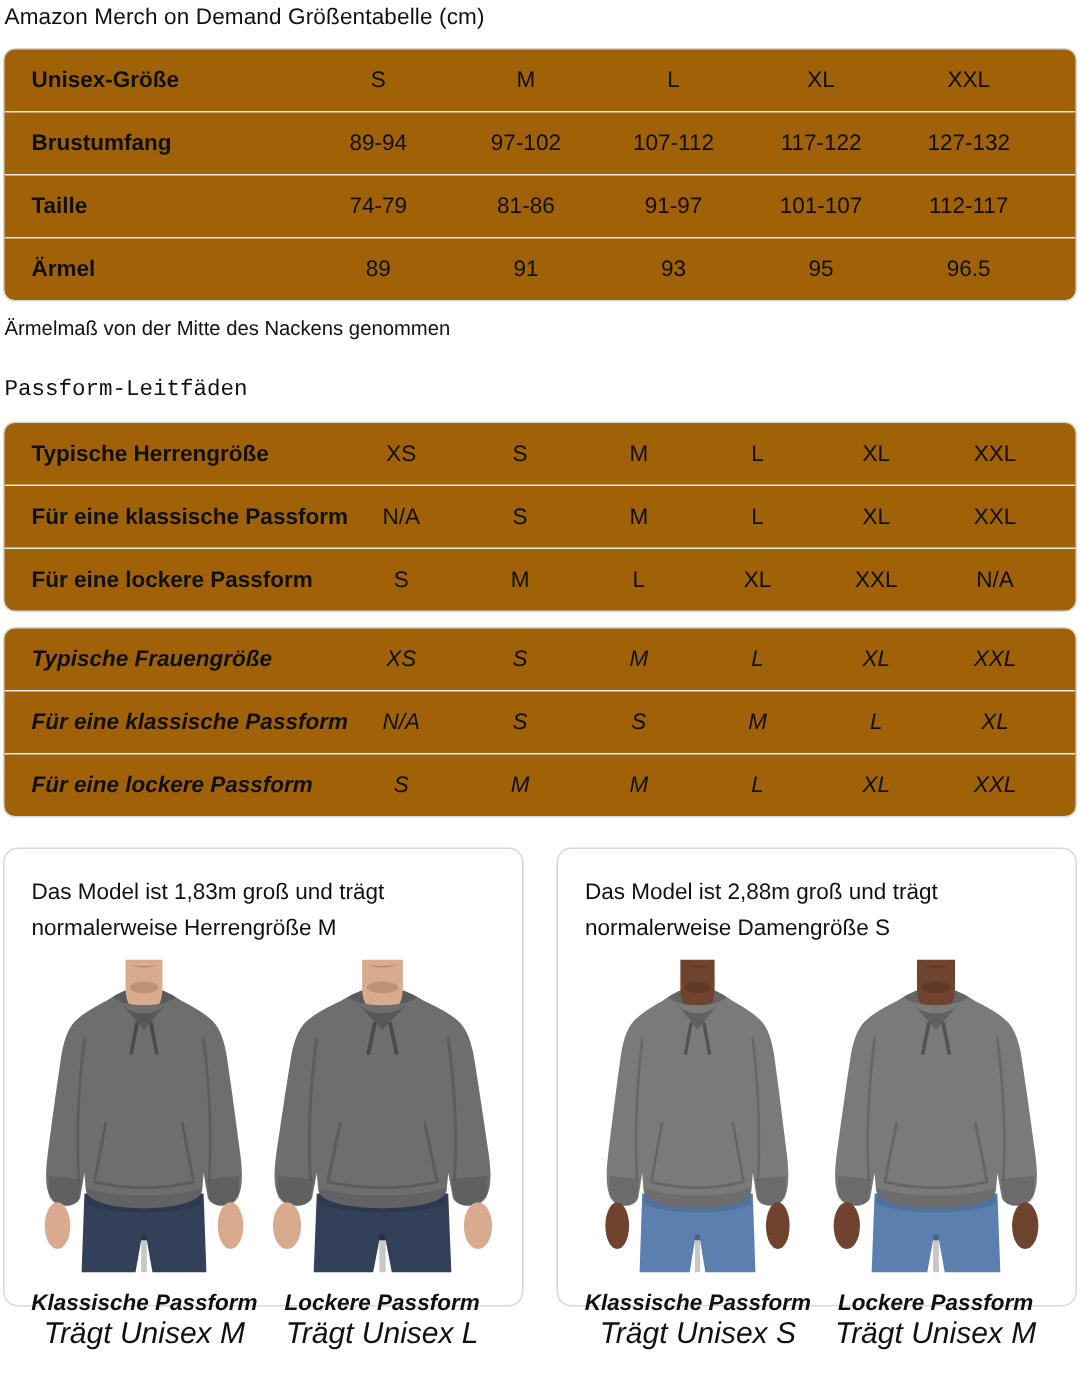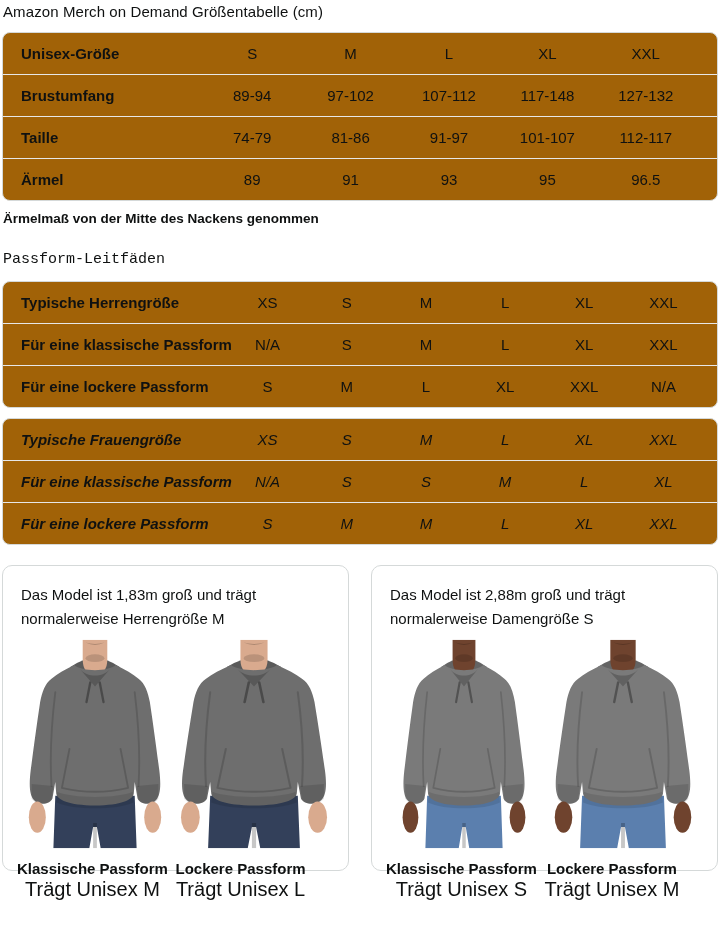--- a/index.html
+++ b/index.html
@@ -24,36 +24,36 @@
   .trow{
     display:grid;align-items:center;height:41px;
   }
   .trow + .trow{border-top:1px solid var(--row-divider,#e7e7e7);}
   .size-grid{grid-template-columns:200px repeat(5,1fr);padding-right:22px;}
   .fit-grid{grid-template-columns:225px repeat(6,1fr);padding-right:14px;}
   .cell{font-size:15px;color:var(--text,#0f1111);white-space:nowrap;}
   .cell.label{font-weight:700;padding-left:18px;}
   .cell.val{text-align:center;font-weight:400;}
 
-  .note{font-size:13.5px;margin:10px 0 0 1px;color:var(--text,#0f1111);font-weight:bold;}
+  .note{font-size:13.5px;margin:10px 0 0 1px;color:var(--text,#0f1111);}
   .section-heading{font-size:15px;font-weight:400;margin:25px 0 13px 1px;font-family:Liberation Mono, monospace;}
   .tbl + .tbl{margin-top:10px;font-style:italic;}
 
   
   .cards{display:flex;gap:22px;margin-top:20px;}
   .card{
     flex:1;box-sizing:border-box;height:306px;
     border:1px solid var(--card-border,#d5d9d9);border-radius:10px;
     padding:17px 14px 12px 14px;background:#fff;
   }
   .card-desc{
     font-size:15px;line-height:24px;margin:0 0 6px 4px;color:var(--text,#0f1111);
   }
   .photo-row{display:flex;justify-content:space-between;}
-  .photo-col{width:50%;display:flex;flex-direction:column;align-items:flex-start;}
+  .photo-col{width:50%;display:flex;flex-direction:column;align-items:center;font-style:italic;}
   .photo{width:156px;height:214px;display:flex;justify-content:center;overflow:hidden;}
   .photo svg{width:156px;height:214px;transform:scaleX(var(--sx,1));transform-origin:50% 100%;}
   .photo{--hoodie:var(--hoodie-male,#6e6e6e);}
   .photo.male{--skin:var(--skin-male,#d9aa8e);--jeans:var(--jeans-male,#33405a);}
   .photo.female{--skin:var(--skin-female,#6f432e);--jeans:var(--jeans-female,#5b7fae);--hoodie:var(--hoodie-female,#7a7a7a);}
   .photo.male.classic{--sx:.97;}
   .photo.male.loose{--sx:1.07;}
   .photo.female.classic{--sx:.90;}
   .photo.female.loose{--sx:1.00;}
   .caption{text-align:center;margin-top:7px;}
@@ -108,21 +108,21 @@
       <div class="cell val">M</div>
       <div class="cell val">L</div>
       <div class="cell val">XL</div>
       <div class="cell val">XXL</div>
     </div>
     <div class="trow size-grid">
       <div class="cell label">Brustumfang</div>
       <div class="cell val">89-94</div>
       <div class="cell val">97-102</div>
       <div class="cell val">107-112</div>
-      <div class="cell val">117-148</div>
+      <div class="cell val">117-122</div>
       <div class="cell val">127-132</div>
     </div>
     <div class="trow size-grid">
       <div class="cell label">Taille</div>
       <div class="cell val">74-79</div>
       <div class="cell val">81-86</div>
       <div class="cell val">91-97</div>
       <div class="cell val">101-107</div>
       <div class="cell val">112-117</div>
     </div>

